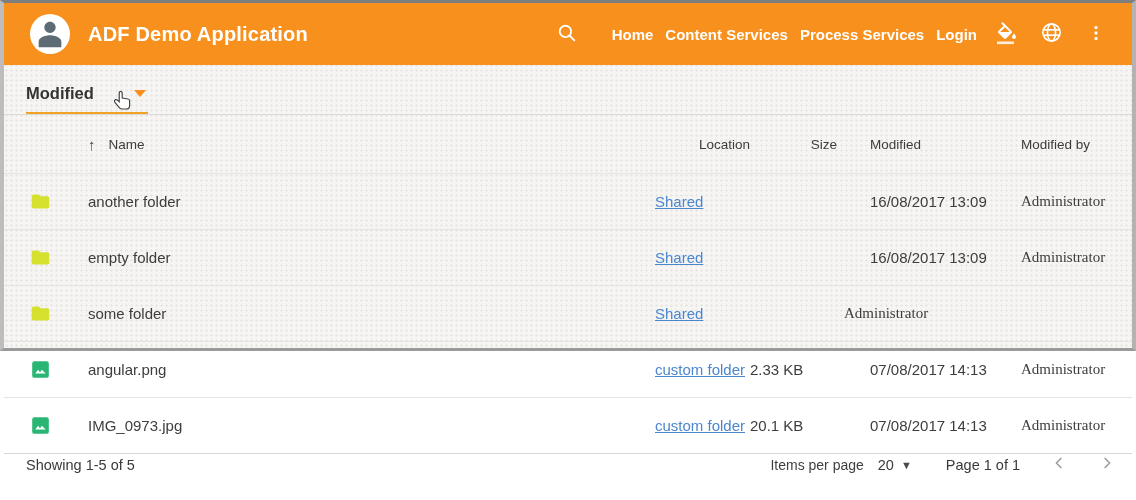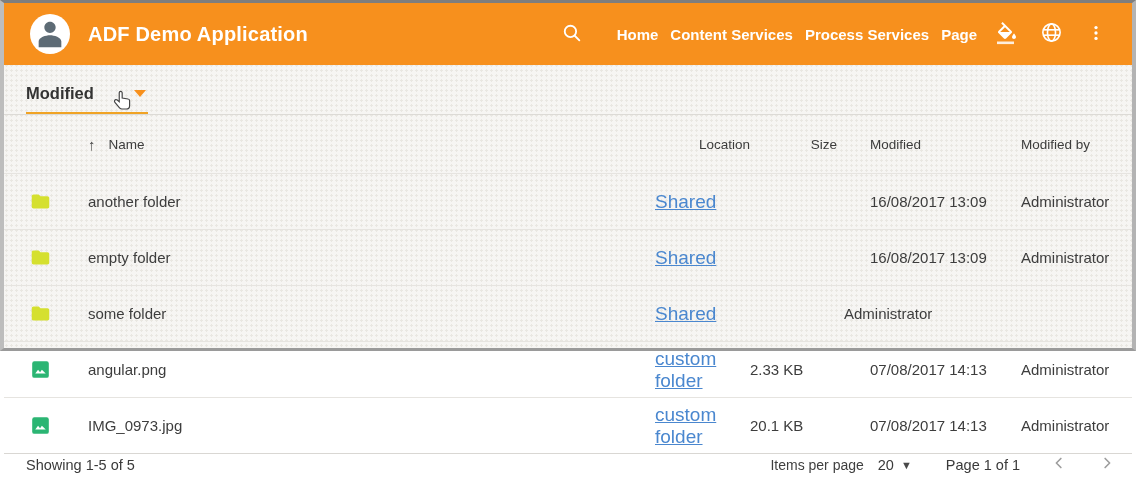--- a/index.html
+++ b/index.html
@@ -110,25 +110,25 @@
     height:56px; flex:0 0 56px;
     border-top:1px solid #e6e4e0;
     font-size:15px; color:#3d3d3d;
     cursor:pointer;
   }
   .cell-icon { display:flex; align-items:center; }
   .cell-name { white-space:nowrap; overflow:hidden; text-overflow:ellipsis; }
   .cell-location a {
     color: var(--link_blue, #4a87cf);
     text-decoration:underline;
-    font-size:19px;
+    font-size:15px;
   }
   .cell-size { text-align:left; white-space:nowrap; }
   .cell-modified { padding-left:33px; white-space:nowrap; }
-  .cell-modifiedby { padding-left:7px; white-space:nowrap; }
+  .cell-modifiedby { padding-left:7px; white-space:nowrap;font-family:Liberation Serif, serif; }
 
   
   .table-footer {
     flex:1 1 auto;
     border-top:1px solid #d9d7d3;
     display:flex; align-items:center;
     padding:0 16px 0 22px;
     font-size:14.5px; color:#3a3a3a;
   }
   .footer-right { margin-left:auto; display:flex; align-items:center; }
@@ -170,21 +170,21 @@
           <svg width="22" height="22" viewBox="0 0 24 24" fill="none">
             <circle cx="10.3" cy="10.3" r="6.2" stroke="#fff" stroke-width="2"></circle>
             <line x1="15" y1="15" x2="20" y2="20" stroke="#fff" stroke-width="2" stroke-linecap="round"></line>
           </svg>
         </span>
       </button>
 
       <button class="nav-link">Home</button>
       <button class="nav-link">Content Services</button>
       <button class="nav-link">Process Services</button>
-      <button class="nav-link">Page</button>
+      <button class="nav-link">Login</button>
 
       <button class="icon-btn bucket-btn">
         <span>
           <svg width="24" height="24" viewBox="0 0 24 24">
             <g transform="translate(1,1)">
               <path fill="#fff" d="M16.56 8.94L7.62 0 6.21 1.41l2.38 2.38-5.15 5.15c-.59.59-.59 1.54 0 2.12l5.5 5.5c.29.3.68.44 1.06.44s.77-.15 1.06-.44l5.5-5.5c.59-.58.59-1.53 0-2.12zM5.21 10L10 5.21 14.79 10H5.21zM19 11.5s-2 2.17-2 3.5c0 1.1.9 2 2 2s2-.9 2-2c0-1.33-2-3.5-2-3.5z"></path>
               <rect x="2" y="19.5" width="17" height="2.6" fill="#ffffff" opacity="0.85"></rect>
             </g>
           </svg>
         </span>

